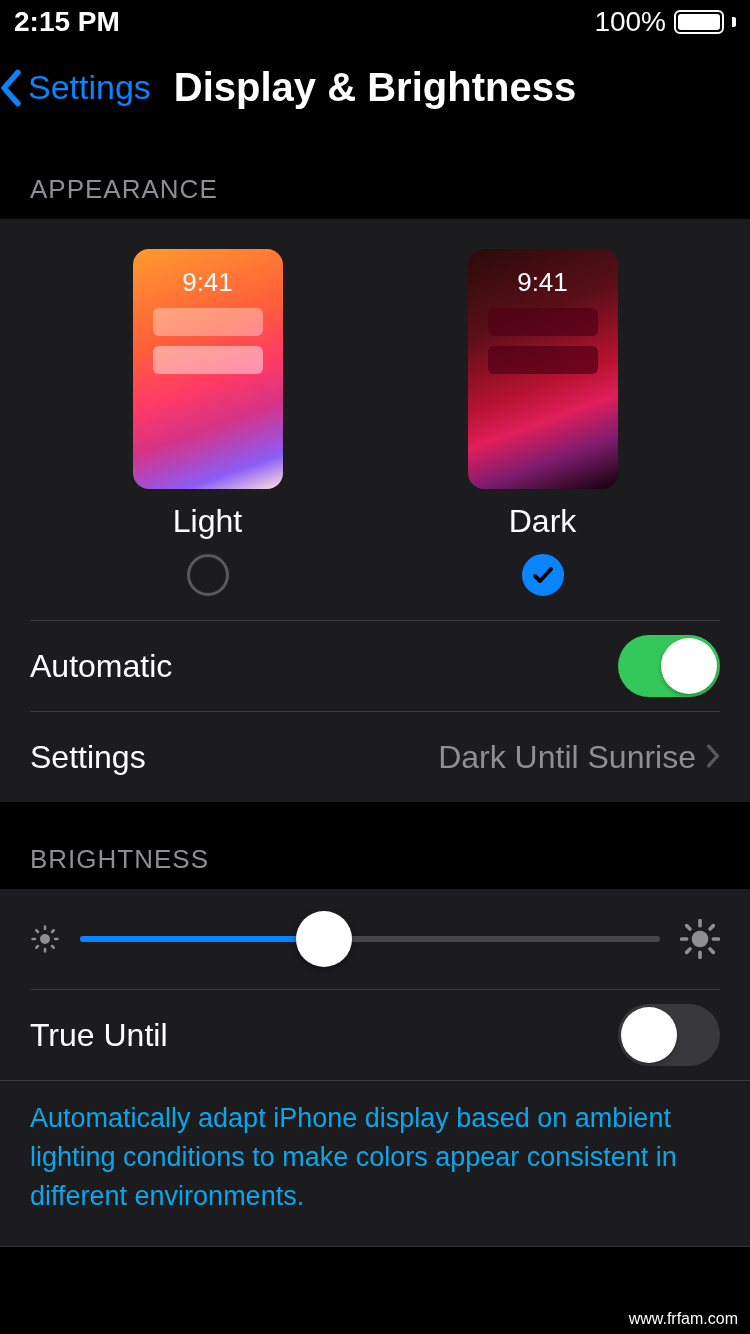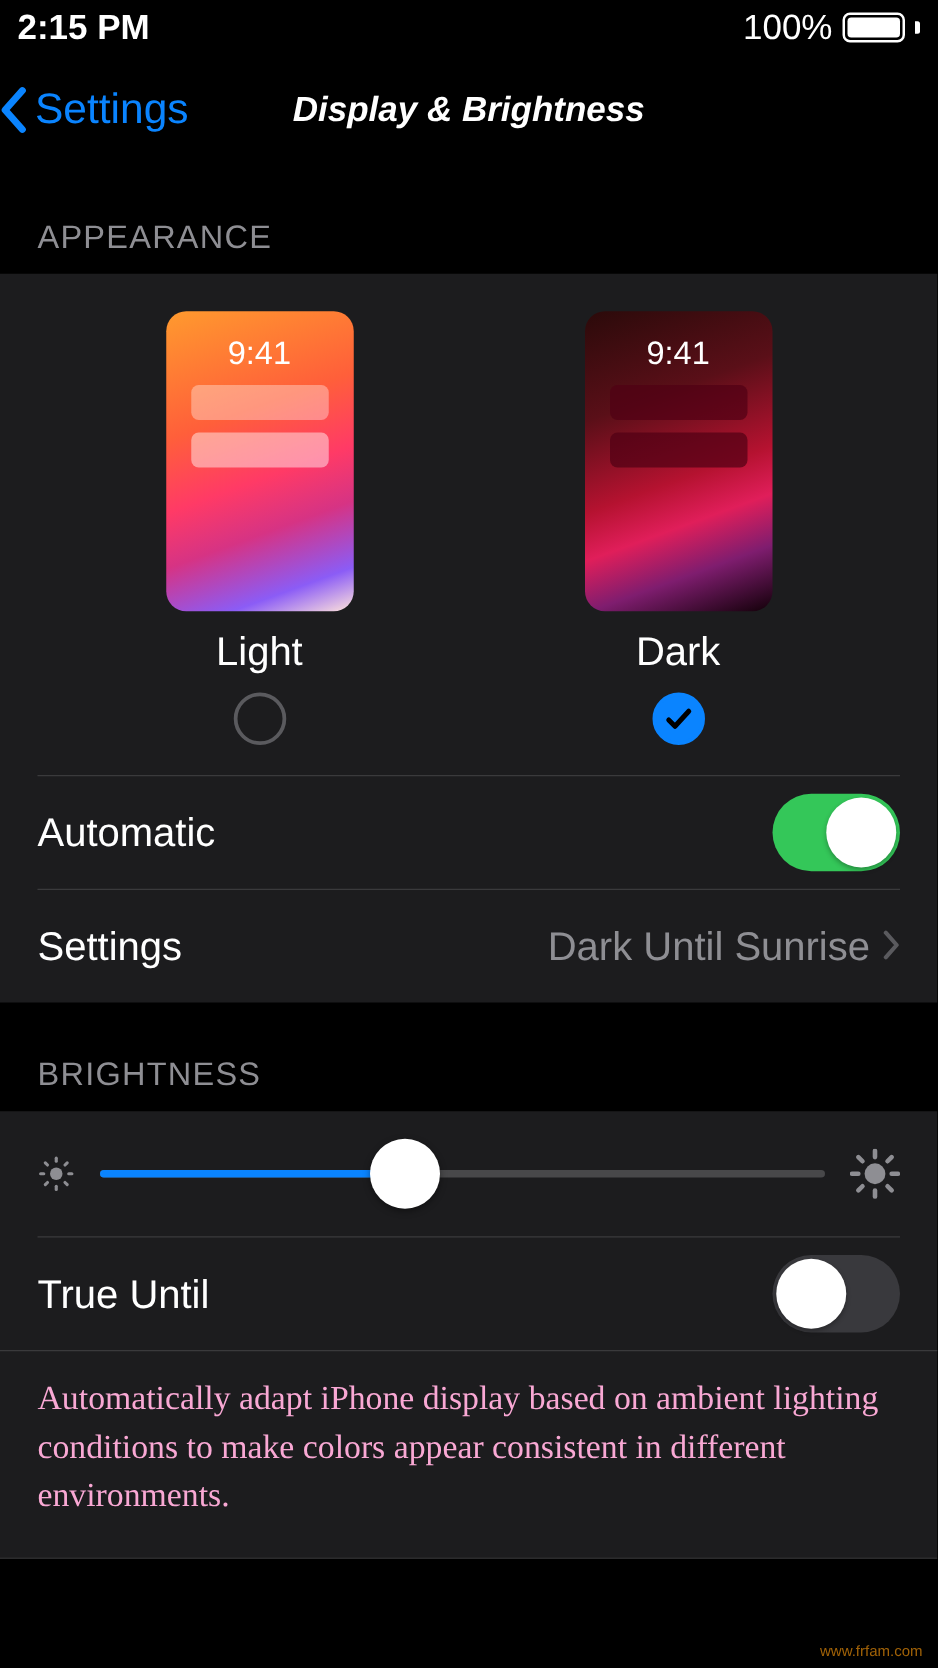--- a/index.html
+++ b/index.html
@@ -21,22 +21,22 @@
     position:relative; padding:2px;}
   .batt-fill { background:#fff; height:100%; width:100%; border-radius:3px;}
   .batt-tip { width:4px; height:10px; background:#fff; border-radius:0 2px 2px 0;}
   .sb-time { font-size:28px; font-weight:600;}
   .sb-batt-pct { font-size:28px;}
 
   .navbar { height:88px; background:#000; display:flex; align-items:center;
     position:relative; border-bottom:1px solid #000; padding:0 0;}
   .back { display:flex; align-items:center; gap:6px; color:#0a84ff; font-size:34px;}
   .back svg { width:22px; height:38px; }
-  .title { position:absolute; left:0; right:0; text-align:center; font-size:28px;
-    font-weight:600; pointer-events:none;font-style:italic;}
+  .title { position:absolute; left:0; right:0; text-align:center; font-size:40px;
+    font-weight:600; pointer-events:none;}
 
   .section-header { padding:42px 30px 14px; font-size:26px; letter-spacing:1px;
     color:#8e8e93; text-transform:uppercase;}
   .panel { background:#1c1c1e; }
   .hair { height:1px; background:#3a3a3c; margin:0 30px;}
   .hair.full { margin:0; }
 
   .appearance-row { display:flex; justify-content:space-around; padding:30px 40px 24px; }
   .appearance-item { display:flex; flex-direction:column; align-items:center; gap:14px;
     width:220px;}
@@ -65,22 +65,22 @@
   .toggle.off{ background:#39393d;} .toggle.off .knob { left:3px;}
 
   .slider-row { height:100px; padding:0 30px; display:flex; align-items:center; gap:20px;}
   .bright-icon svg { display:block; }
   .slider { flex:1; height:6px; background:#48484a; border-radius:3px; position:relative;}
   .slider-fill { position:absolute; left:0; top:0; bottom:0; background:#0a84ff; border-radius:3px;}
   .slider-thumb { position:absolute; width:56px; height:56px; background:#fff;
     border-radius:50%; top:50%; transform:translate(-50%,-50%);
     box-shadow:0 2px 6px rgba(0,0,0,0.4);}
 
-  .footer-text { padding:18px 30px 30px; font-size:27px; line-height:1.45; color:#f9a8d4;font-family:Liberation Serif, serif;}
-  .watermark { position:absolute; right:12px; bottom:6px; font-size:12px; color:#a16207;}
+  .footer-text { padding:18px 30px 30px; font-size:27px; line-height:1.45; color:#0ea5e9;}
+  .watermark { position:absolute; right:12px; bottom:6px; font-size:16px; color:#ffffff;}
 </style>
 </head>
 <body>
 
 <div class="statusbar">
   <div class="sb-time">2:15 PM</div>
   <div class="sb-right">
     <div class="battery">
       <span class="sb-batt-pct">100%</span>
       <div class="batt-body">

